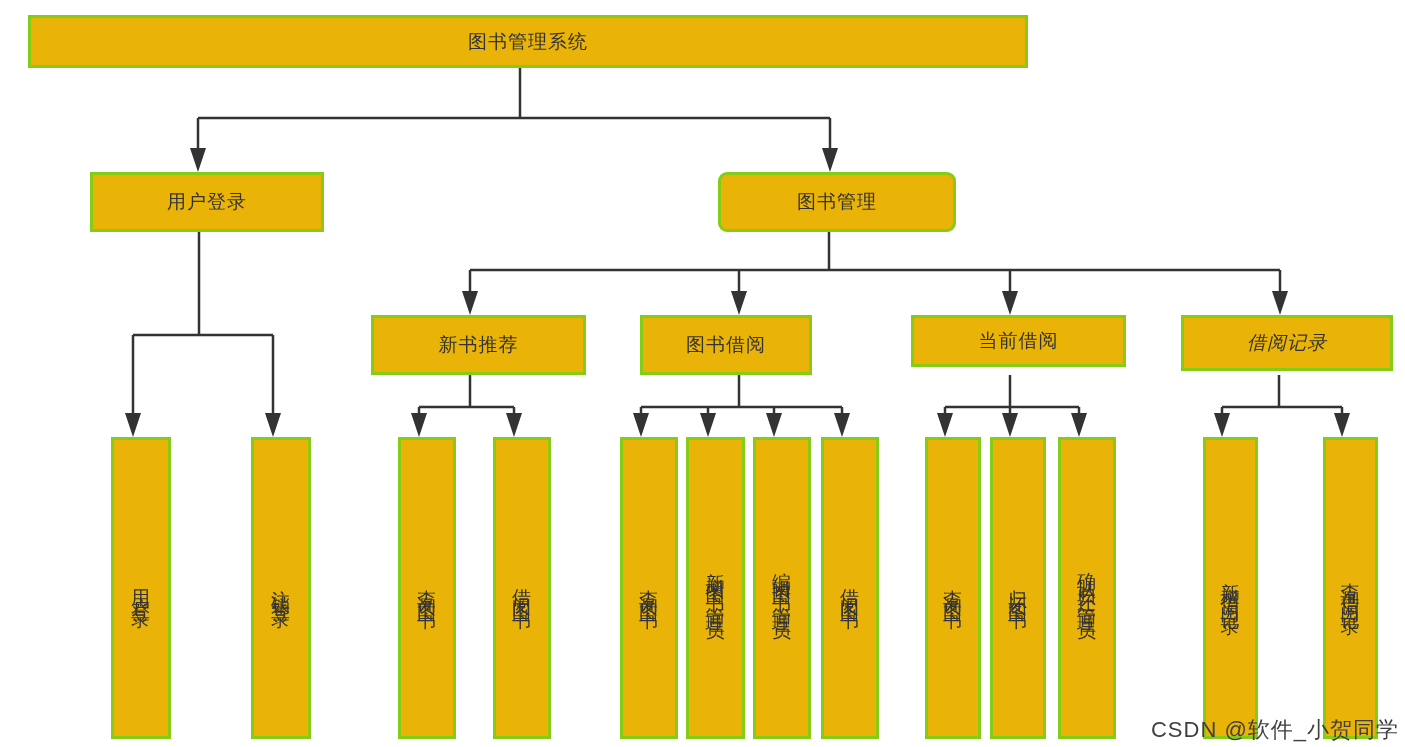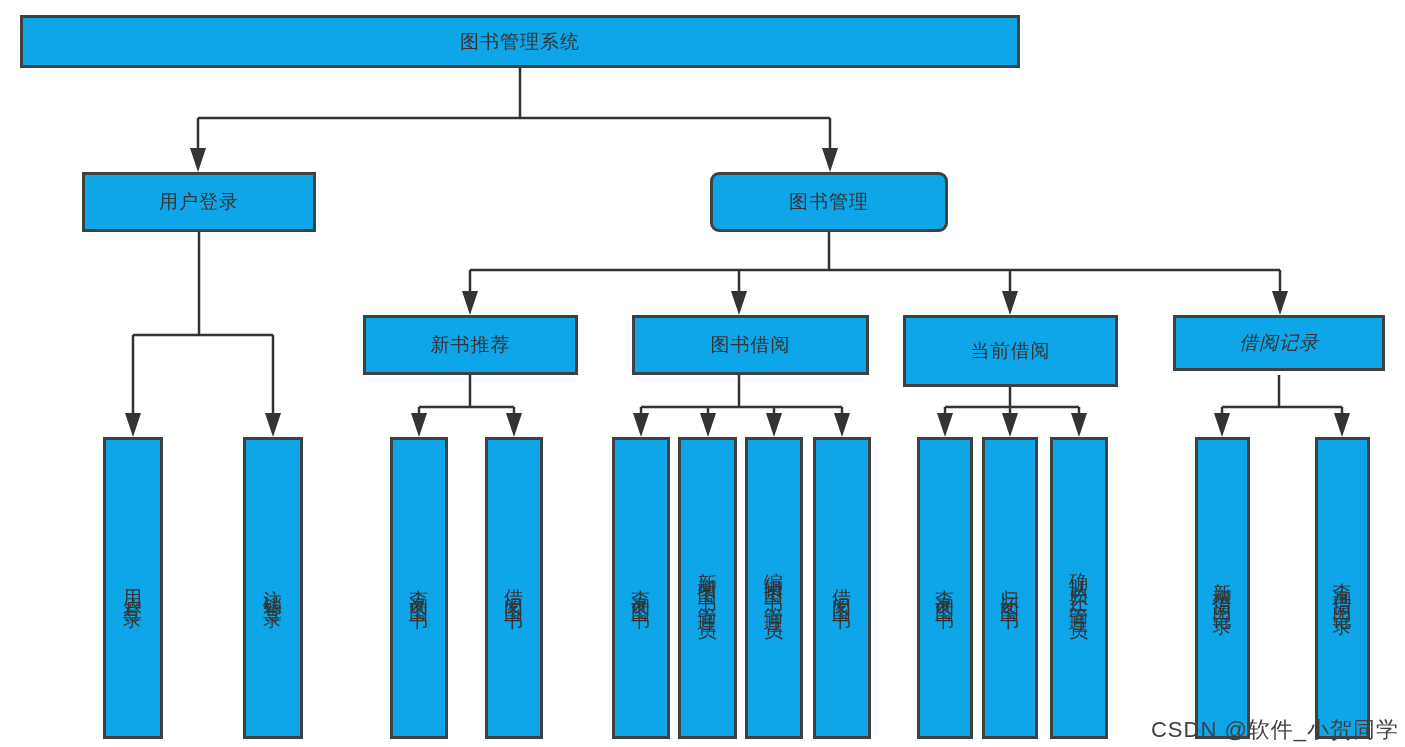--- a/index.html
+++ b/index.html
@@ -13,26 +13,27 @@
   }
   .connectors {
     position: absolute;
     left: 0; top: 0;
     width: 1405px; height: 747px;
     pointer-events: none;
   }
   .node {
     position: absolute;
     box-sizing: border-box;
-    border: 3px solid #404040;
-    background: #0ea5e9;
+    border: 3px solid #84cc16;
+    background: #eab308;
     display: flex;
     align-items: center;
     justify-content: center;
     color: #333333;
+    margin-left: 8px;
   }
   .hbox {
     font-size: 19px;
     letter-spacing: 1px;
     white-space: nowrap;
   }
   .leaf span {
     writing-mode: vertical-rl;
     text-orientation: mixed;
     font-size: 19px;
@@ -128,22 +129,22 @@
       <polygon points="1334,413 1350,413 1342,437"></polygon>
     </g>
   </svg>
 
   <div class="node hbox" style="left:20px; top:15px; width:1000px; height:53px;">图书管理系统</div>
 
   <div class="node hbox" style="left:82px; top:172px; width:234px; height:60px;">用户登录</div>
   <div class="node hbox" style="left:710px; top:172px; width:238px; height:60px;border-radius:9px;">图书管理</div>
 
   <div class="node hbox" style="left:363px; top:315px; width:215px; height:60px;">新书推荐</div>
-  <div class="node hbox" style="left:632px; top:315px; width:237px; height:60px;">图书借阅</div>
-  <div class="node hbox" style="left:903px; top:315px; width:215px; height:72px;">当前借阅</div>
+  <div class="node hbox" style="left:632px; top:315px; width:172px; height:60px;">图书借阅</div>
+  <div class="node hbox" style="left:903px; top:315px; width:215px; height:52px;">当前借阅</div>
   <div class="node hbox" style="left:1173px; top:315px; width:212px; height:56px;font-style:italic;">借阅记录</div>
 
   <div class="node leaf" style="left:103px; top:437px; width:60px; height:302px;">
     <span>用户登录</span>
   </div>
   <div class="node leaf" style="left:243px; top:437px; width:60px; height:302px;">
     <span>注销登录</span>
   </div>
 
   <div class="node leaf" style="left:390px; top:437px; width:58px; height:302px;">

